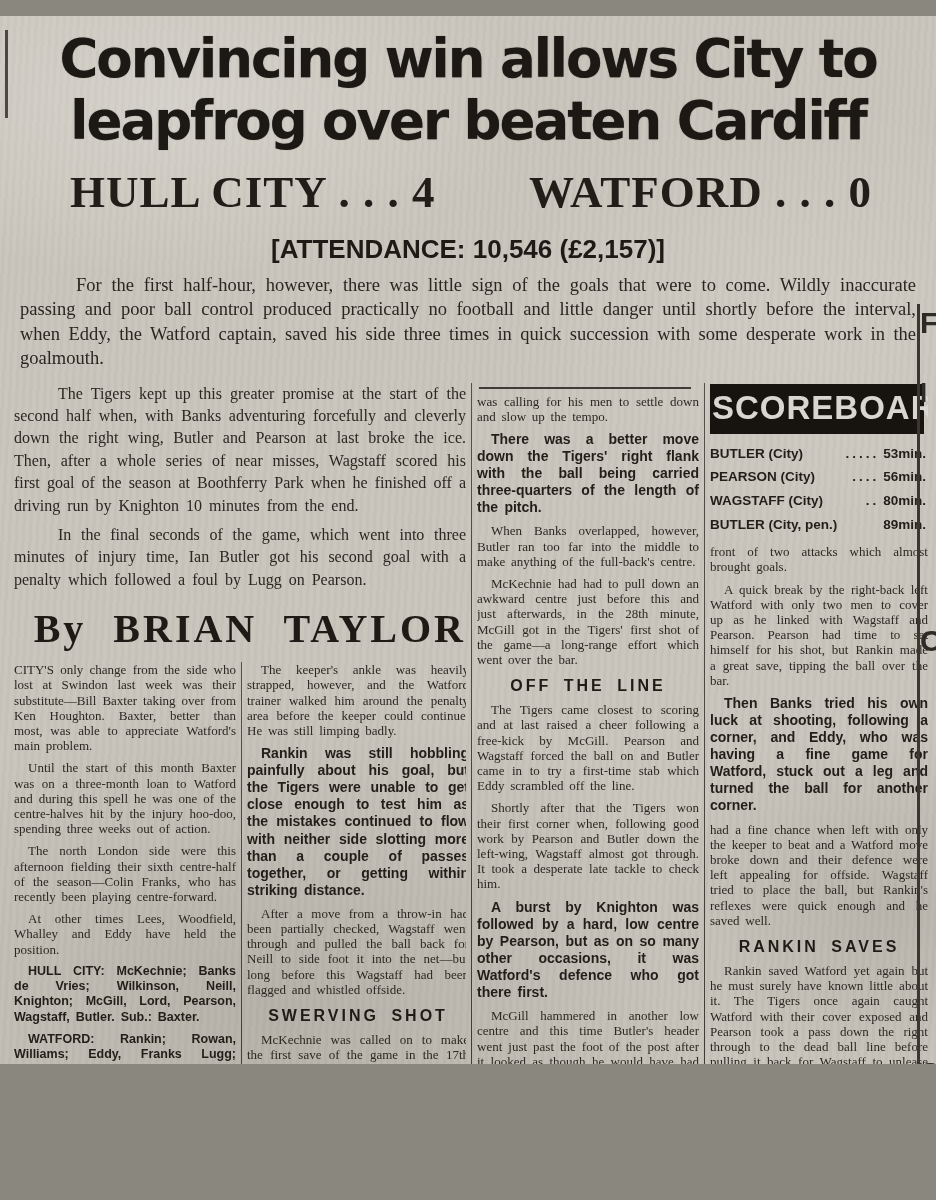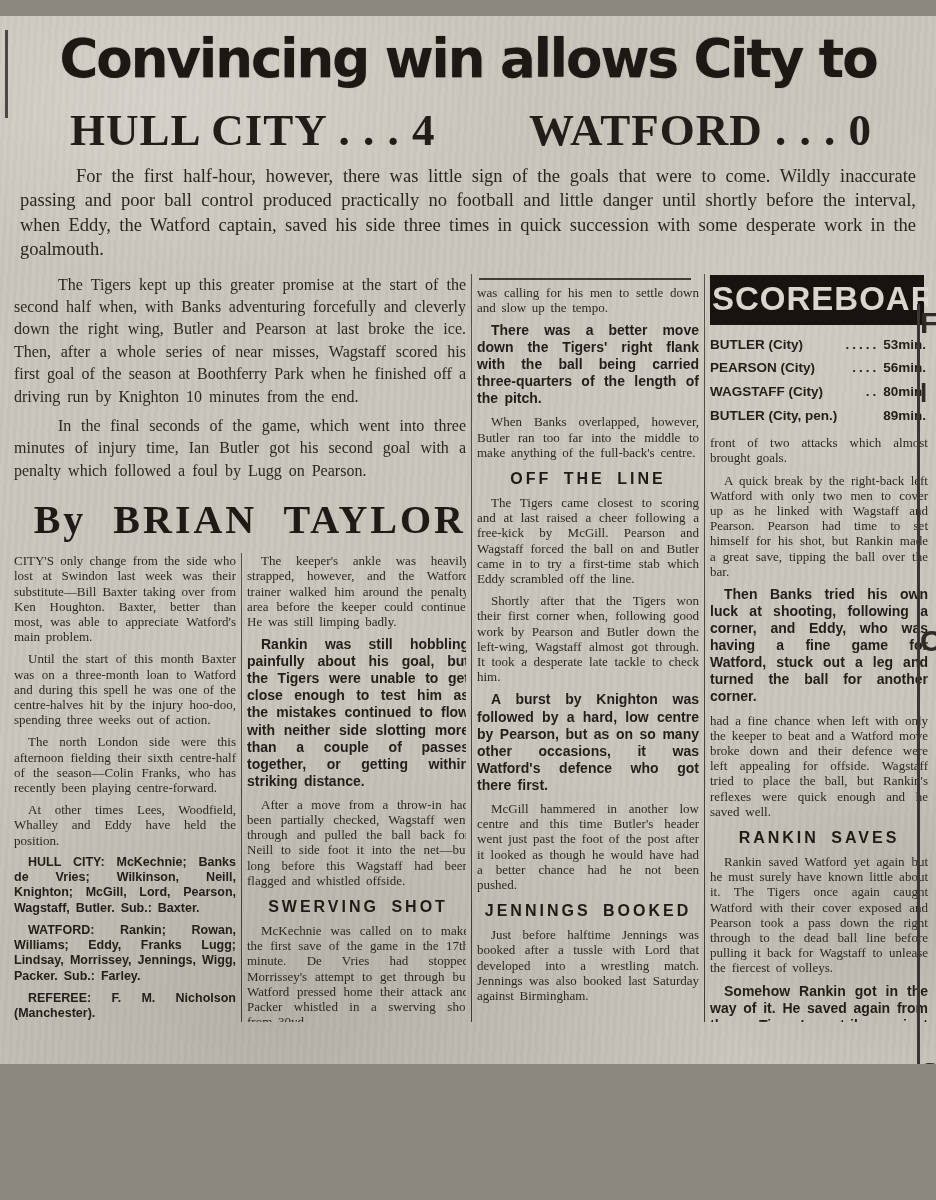--- a/index.html
+++ b/index.html
@@ -137,25 +137,27 @@
   }
 </style>
 </head>
 <body>
 
 <div class="page">
 
   <div class="masthead">
     <h1 class="headline">
       <span>Convincing win allows City to</span><br>
+      <span>leapfrog over beaten Cardiff</span>
     </h1>
     <div class="scoreline">
       <span>HULL CITY . . . 4</span>
       <span>WATFORD . . . 0</span>
     </div>
+    <div class="attendance">[ATTENDANCE: 10,546 (£2,157)]</div>
     <p class="standfirst">For the first half-hour, however, there was little sign of the goals that were to come.  Wildly inaccurate passing and poor ball control produced practically no football and little danger until shortly before the interval, when Eddy, the Watford captain, saved his side three times in quick succession with some desperate work in the goalmouth.</p>
   </div>
 
   <div class="body-grid">
 
     <div class="col-left">
       <div class="widepara">
           <p class="para para">The Tigers kept up this greater promise at the start of the second half when, with Banks adventuring forcefully and cleverly down the right wing, Butler and Pearson at last broke the ice.  Then, after a whole series of near misses, Wagstaff scored his first goal of the season at Boothferry Park when he finished off a driving run by Knighton 10 minutes from the end.</p>
           <p class="para para">In the final seconds of the game, which went into three minutes of injury time, Ian Butler got his second goal with a penalty which followed a foul by Lugg on Pearson.</p>
         </div>
@@ -183,20 +185,21 @@
     </div>
 
     <div class="vr"></div>
 
     <div class="col-mid narrow">
       <div class="hrule"></div>
       <div>
           <p class="para cont">was calling for his men to settle down and slow up the tempo.</p>
           <p class="para bold">There was a better move down the Tigers' right flank with the ball being carried three-quarters of the length of the pitch.</p>
           <p class="para para">When Banks overlapped, however, Butler ran too far into the middle to make anything of the full-back's centre.</p>
+          <p class="para para">McKechnie had had to pull down an awkward centre just before this and just afterwards, in the 28th minute, McGill got in the Tigers' first shot of the game—a long-range effort which went over the bar.</p>
           <h4 class="subhead">OFF THE LINE</h4>
           <p class="para para">The Tigers came closest to scoring and at last raised a cheer following a free-kick by McGill. Pearson and Wagstaff forced the ball on and Butler came in to try a first-time stab which Eddy scrambled off the line.</p>
           <p class="para para">Shortly after that the Tigers won their first corner when, following good work by Pearson and Butler down the left-wing, Wagstaff almost got through.  It took a desperate late tackle to check him.</p>
           <p class="para bold">A burst by Knighton was followed by a hard, low centre by Pearson, but as on so many other occasions, it was Watford's defence who got there first.</p>
           <p class="para para">McGill hammered in another low centre and this time Butler's header went just past the foot of the post after it looked as though he would have had a better chance had he not been pushed.</p>
           <h4 class="subhead">JENNINGS BOOKED</h4>
           <p class="para para">Just before halftime Jennings was booked after a tussle with Lord that developed into a wrestling match. Jennings was also booked last Saturday against Birmingham.</p>
         </div>
     </div>
 

